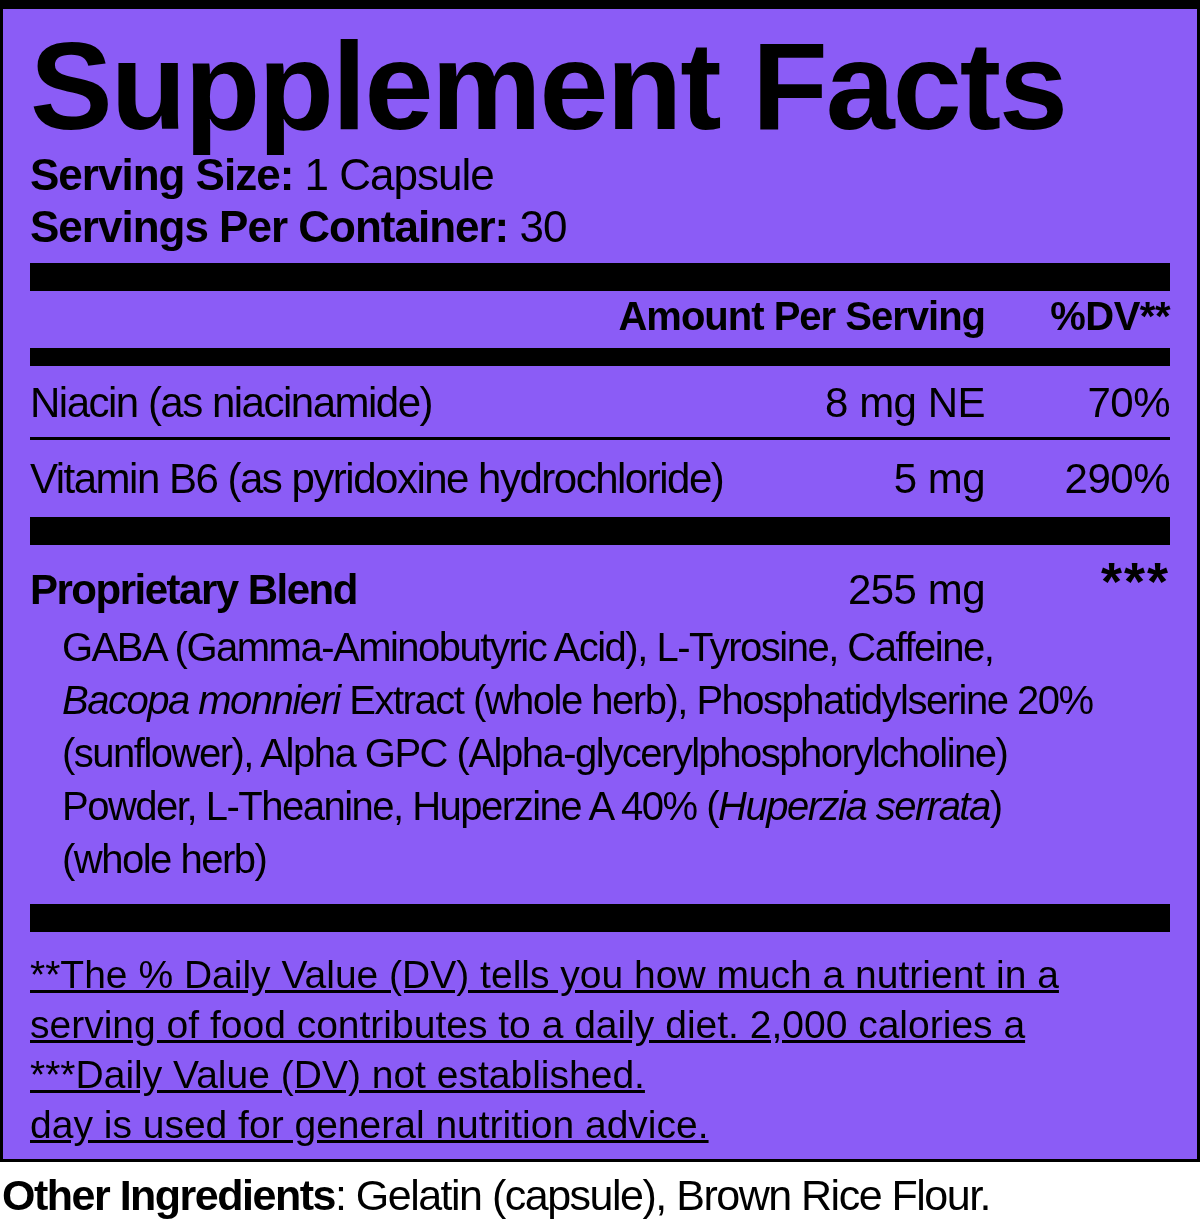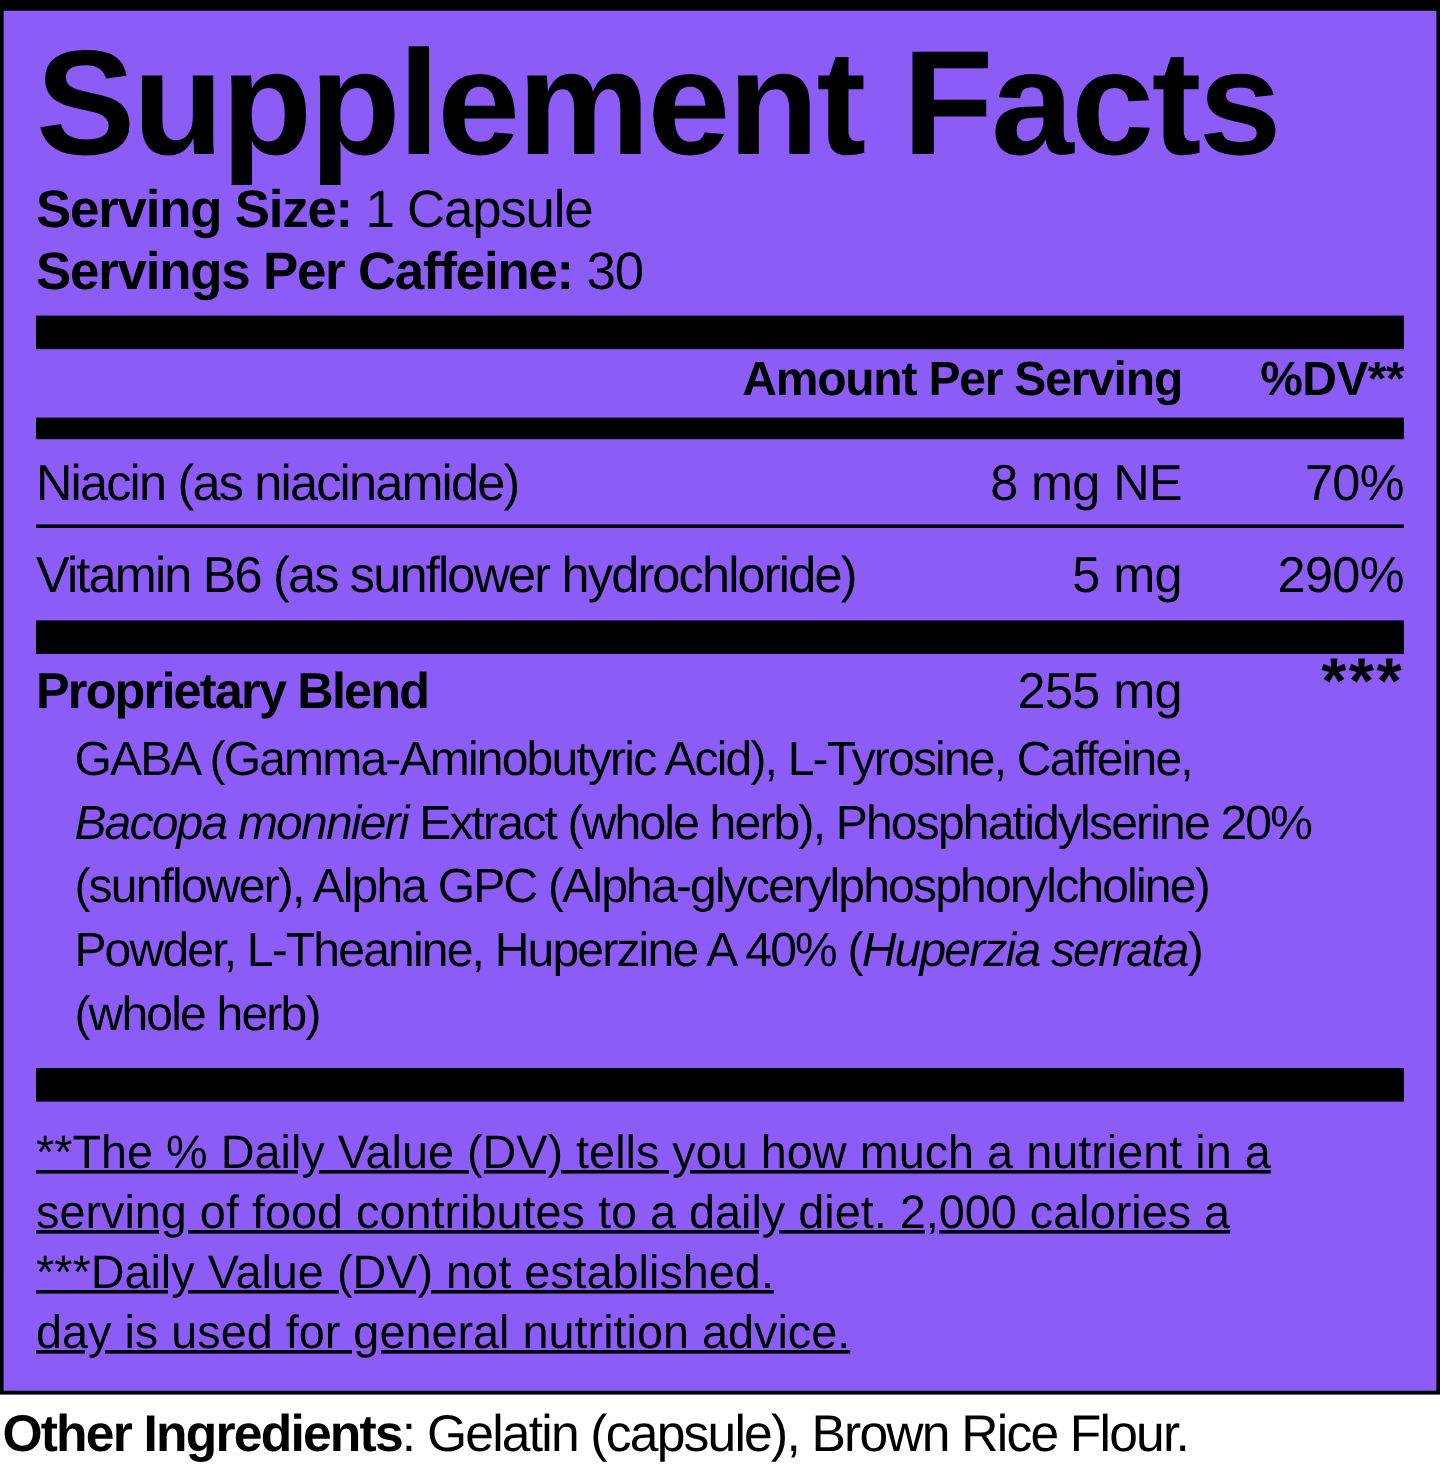--- a/index.html
+++ b/index.html
@@ -61,21 +61,21 @@
     font-size: 42px;
     line-height: 46px;
     padding: 14px 0 11px 0;
   }
   .row-divided { border-bottom: 3px solid #000; }
   .row-last { padding: 16px 0 15px 0; }
   .col-name { flex: 1; min-width: 0; letter-spacing: -1.5px; white-space: nowrap; }
   .col-amount { width: 170px; text-align: right; letter-spacing: -0.5px; white-space: nowrap; }
   .col-dv { width: 185px; text-align: right; letter-spacing: -0.5px; white-space: nowrap; }
   .blend-row {
-    padding-top: 7px;
+    padding-top: 20px;
     font-size: 42px;
     line-height: 46px;
   }
   .blend-row .col-name { font-weight: bold; }
   .blend-row .col-dv {
     font-size: 54px;
     font-weight: bold;
     line-height: 40px;
     position: relative;
     top: -4px;
@@ -111,41 +111,41 @@
 
 <div class="panel">
 
   <div class="title">Supplement Facts</div>
 
   <div class="serving-line">
     <span class="b">Serving Size:</span><span> 1 Capsule</span>
   </div>
 
   <div class="serving-line">
-    <span class="b">Servings Per Caffeine:</span><span> 30</span>
+    <span class="b">Servings Per Container:</span><span> 30</span>
   </div>
 
   <div class="bar bar-1"></div>
 
   <div class="header-row">
     <div class="col-name"></div>
     <div class="col-amount">Amount Per Serving</div>
     <div class="col-dv">%DV**</div>
   </div>
 
   <div class="bar bar-2"></div>
 
   <div class="row row-divided">
     <div class="col-name">Niacin (as niacinamide)</div>
     <div class="col-amount">8 mg NE</div>
     <div class="col-dv">70%</div>
   </div>
 
   <div class="row row-last">
-    <div class="col-name">Vitamin B6 (as sunflower hydrochloride)</div>
+    <div class="col-name">Vitamin B6 (as pyridoxine hydrochloride)</div>
     <div class="col-amount">5 mg</div>
     <div class="col-dv">290%</div>
   </div>
 
   <div class="bar"></div>
 
   <div class="blend-row">
     <div class="col-name">Proprietary Blend</div>
     <div class="col-amount">255 mg</div>
     <div class="col-dv">***</div>

